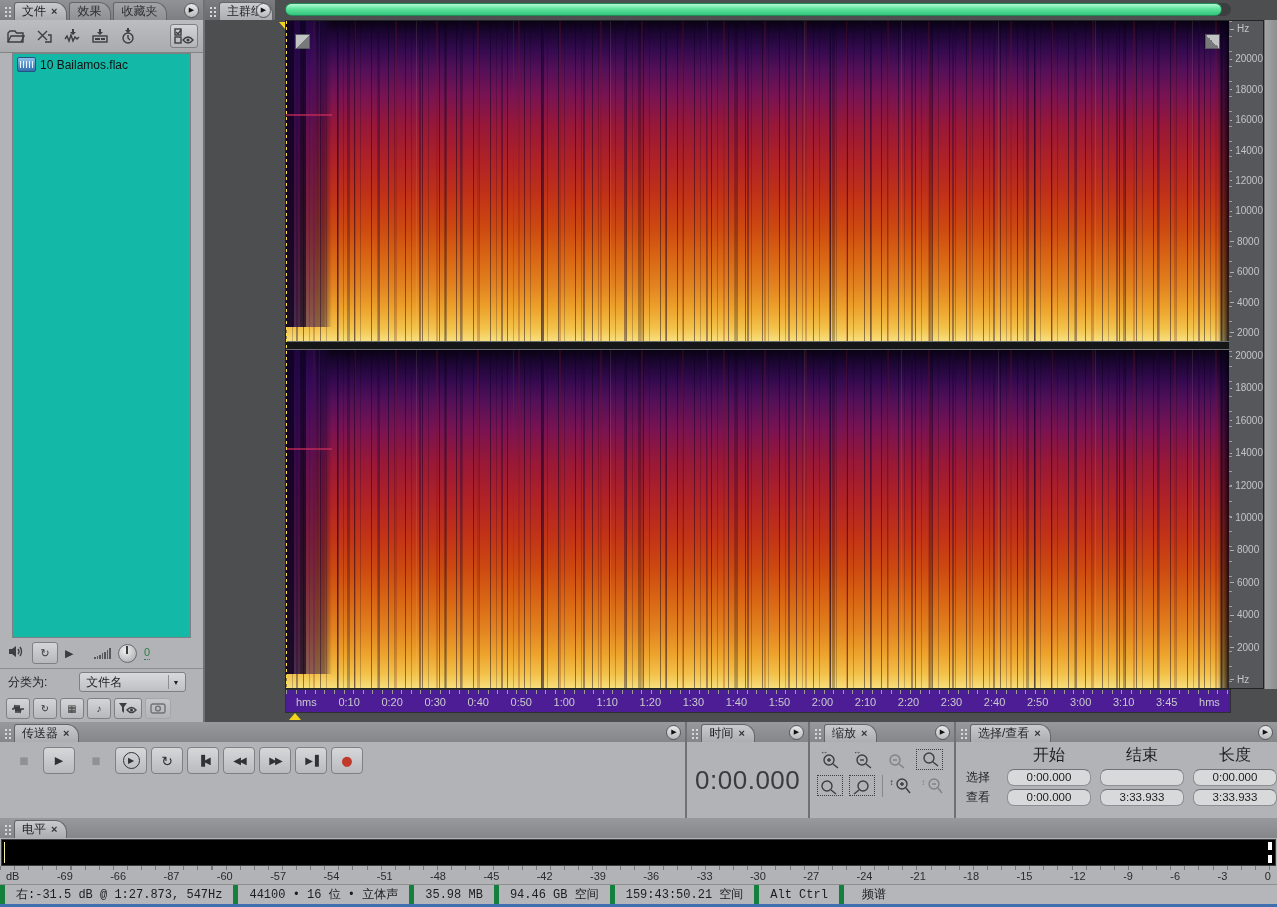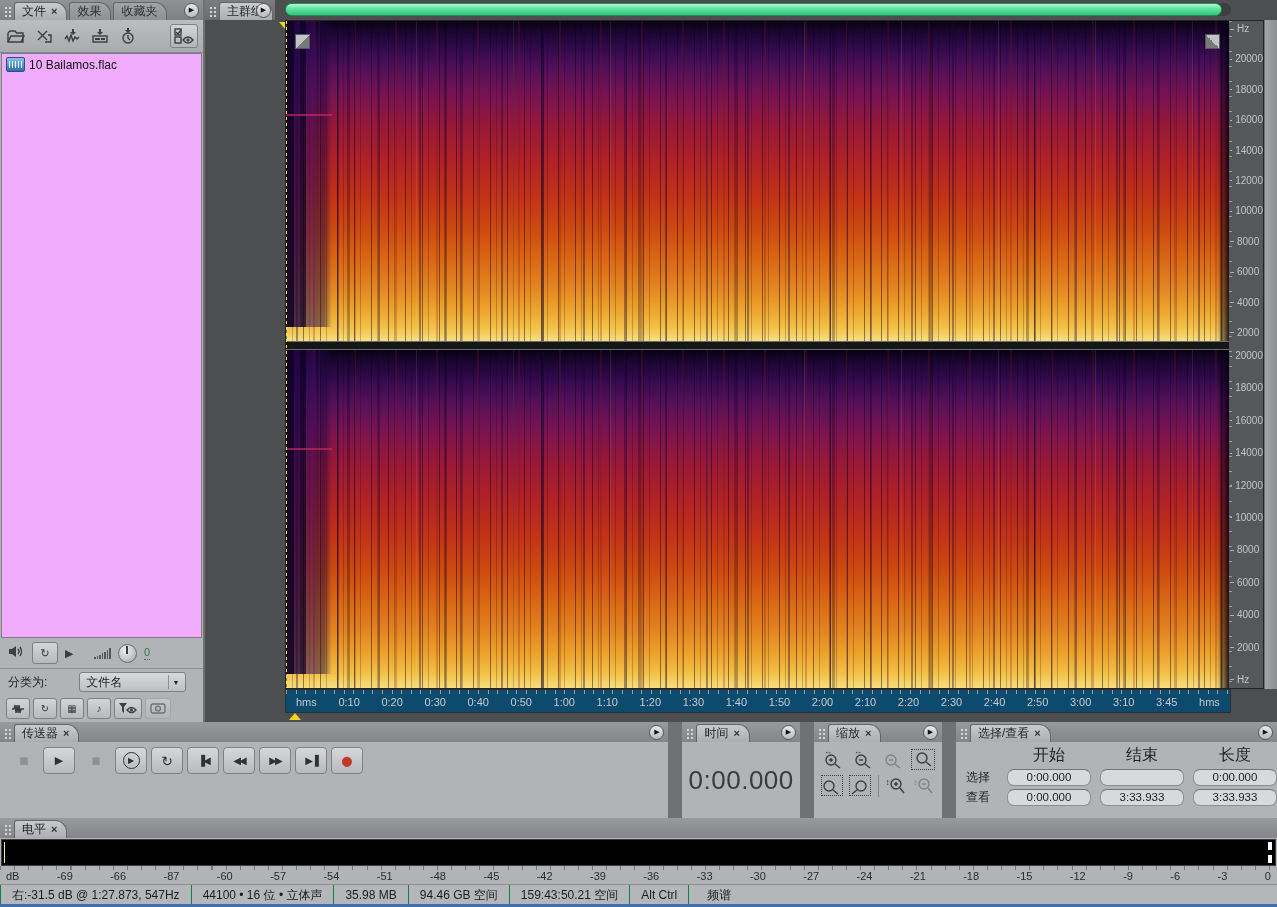--- a/index.html
+++ b/index.html
@@ -22,21 +22,21 @@
   
   #files-panel{position:absolute;left:0;top:0;width:203px;height:722px;background:#b2b3b6;display:flex;flex-direction:column;border-right:2px solid #6f7173;}
   #files-panel .tabstrip .tab{max-width:64px;overflow:hidden;}
   .files-toolbar{height:32px;background:linear-gradient(#bcbdc0,#a9abae);border-bottom:1px solid #828486;
     display:flex;align-items:center;gap:6px;padding:0 5px;}
   .tbtn{width:22px;height:20px;display:flex;align-items:center;justify-content:center;}
   .tbtn svg{display:block;}
   .tb-sep{flex:1;}
   .tb-toggle{width:26px;height:22px;border:1px solid #7e8083;border-radius:3px;background:linear-gradient(#d4d5d7,#b4b5b8);
     display:flex;align-items:center;justify-content:center;gap:1px;}
-  .file-list{flex:1;background:#f0abfc;border:1px solid #7e8083;margin:0 1px;overflow:hidden;padding:2px 0;text-align:right;}
+  .file-list{flex:1;background:#14b8a6;border:1px solid #7e8083;margin:0 12px;overflow:hidden;padding:2px 0;text-align:right;}
   .file-item{display:flex;align-items:center;gap:4px;padding:1px 4px;font-size:12px;color:#111;}
   .wave-badge{width:17px;height:13px;border:1px solid #27517f;border-radius:2px;flex:none;
     background:linear-gradient(#8ec0ea,#2e6fae);position:relative;}
   .wave-badge::after{content:"";position:absolute;left:2px;right:2px;top:3px;bottom:3px;
     background:repeating-linear-gradient(90deg,#eaf4ff 0 1px,rgba(0,0,0,0) 1px 3px);}
   .files-bottom{background:#b2b3b6;}
   .play-row{height:30px;display:flex;align-items:center;gap:7px;padding:0 8px;border-bottom:1px solid #8b8d8f;}
   .mini-btn{width:24px;height:20px;border:1px solid #7e8083;border-radius:3px;background:linear-gradient(#d4d5d7,#b7b8bb);
     display:flex;align-items:center;justify-content:center;}
   .plain-ic{color:#3a3c3e;font-size:11px;line-height:1;}
@@ -88,42 +88,42 @@
     background:repeating-linear-gradient(180deg,#ffe14d 0 3px,rgba(0,0,0,0) 3px 6px);}
   .freq-ruler{width:34px;background:#55575a;border:1px solid #232425;border-left:none;display:flex;flex-direction:column;color:#c3c4c6;font-size:10px;position:relative;}
   .freq-ruler::before{content:"";position:absolute;left:0;top:0;bottom:0;width:3px;
     background:repeating-linear-gradient(180deg,#9a9b9d 0 1px,rgba(0,0,0,0) 1px 15px);}
   .freq-col{display:flex;flex-direction:column;justify-content:space-between;padding:3px 0;}
   .freq-col.c1{height:314px;margin-bottom:7px;}
   .freq-col.c2{flex:1;}
   .freq-col span{display:flex;align-items:center;line-height:1;}
   .freq-col span::before{content:"";width:4px;height:1px;background:#aeafb1;margin:0 3px 0 1px;}
   .v-scroll{width:12px;background:linear-gradient(90deg,#a2a4a6,#8c8e90);border-left:1px solid #6f7173;}
-  .time-ruler{height:22px;margin-right:46px;background:#0c4a6e;border:1px solid #2e2f31;position:relative;color:#c9cacc;font-size:11px;}
+  .time-ruler{height:22px;margin-right:46px;background:#4c1d95;border:1px solid #2e2f31;position:relative;color:#c9cacc;font-size:11px;}
   .time-ruler::before{content:"";position:absolute;left:0;right:0;top:0;height:4px;
     background:repeating-linear-gradient(90deg,#9a9b9d 0 1px,rgba(0,0,0,0) 1px 9.6px);}
   .time-ruler .ticks{display:flex;justify-content:space-between;padding:6px 10px 0 10px;}
   .bottom-strip{height:9px;position:relative;}
 
   
-  #bottom-row{position:absolute;left:0;top:722px;width:1277px;height:96px;display:flex;gap:14px;background:#6f7173;border-radius:24px;}
+  #bottom-row{position:absolute;left:0;top:722px;width:1277px;height:96px;display:flex;gap:2px;background:#6f7173;border-radius:24px;}
   .bpanel{background:#b2b3b6;display:flex;flex-direction:column;}
   .bpanel .tabstrip{background:linear-gradient(#97999c,#84868a);}
   #transport{width:716px;}
   .transport-btns{display:flex;gap:4px;padding:5px 0 0 7px;}
   .t-btn{width:30px;height:25px;border:1px solid #7e8083;border-radius:4px;background:linear-gradient(#d6d7d9,#b9babd);
     display:flex;align-items:center;justify-content:center;font-size:11px;color:#2f3133;
     font-family:"DejaVu Sans",sans-serif;}
   .t-btn.flat{border-color:rgba(0,0,0,0);background:none;color:#8f9194;}
   .t-btn .circ{width:15px;height:15px;border:1.5px solid #2f3133;border-radius:50%;display:flex;align-items:center;justify-content:center;font-size:8px;}
   .t-btn.rec{color:#c0392b;font-size:13px;}
   .t-btn .sq{letter-spacing:-2px;font-size:10px;}
   #time-panel{width:126px;position:relative;}
   .time-value{flex:1;display:flex;align-items:center;justify-content:center;font-size:26px;color:#3a3b3d;letter-spacing:.5px;}
-  #zoom-panel{width:128px;}
+  #zoom-panel{width:144px;}
   .zoom-grid{display:flex;flex-direction:column;gap:3px;padding:6px 6px 0 6px;}
   .zoom-row{display:flex;align-items:center;gap:4px;}
   .z-btn{width:29px;height:23px;display:flex;align-items:center;justify-content:center;position:relative;}
   .z-btn.dotted{outline:1px dotted #3c3e40;outline-offset:-2px;}
   .z-btn.off{opacity:.42;}
   .z-mod{position:absolute;font-size:8px;color:#2f3133;line-height:1;}
   .z-mod.h{top:0px;left:4px;}
   .z-mod.v{left:1px;top:5px;}
   .z-sep{width:1px;height:22px;background:#85878a;margin:0 2px;}
   #sel-panel{flex:1;}
@@ -143,21 +143,21 @@
   .db-scale{height:18px;position:relative;font-size:11px;color:#2a2b2d;}
   .db-scale::before{content:"";position:absolute;left:0;right:0;top:0;height:4px;
     background:repeating-linear-gradient(90deg,#77797b 0 1px,rgba(0,0,0,0) 1px 14.1px);}
   .db-scale .ticks{display:flex;justify-content:space-between;padding:4px 6px 0 6px;gap:8px;}
 
   
   #status-bar{position:absolute;left:0;top:884px;width:1277px;height:20px;background:#b5b6b9;border-top:1px solid #8c8e90;
     display:flex;align-items:center;font-size:12px;color:#1c1d1f;}
   #status-bar span{line-height:20px;white-space:nowrap;}
   .st-open{flex:1;padding-left:6px;}
-  .st-seg{border-left:1px solid #15803d;padding:0 11px;}
+  .st-seg{border-left:5px solid #15803d;padding:0 11px;font-family:Liberation Mono, monospace;}
   #bottom-blue{position:absolute;left:0;top:904px;width:1277px;height:3px;background:#3f6fae;}
 
   svg .st{stroke:#3c3e40;fill:none;stroke-width:1.4;}
   svg .fl{fill:#3c3e40;}
 </style>
 </head>
 <body>
 
 <div id="app">
 

